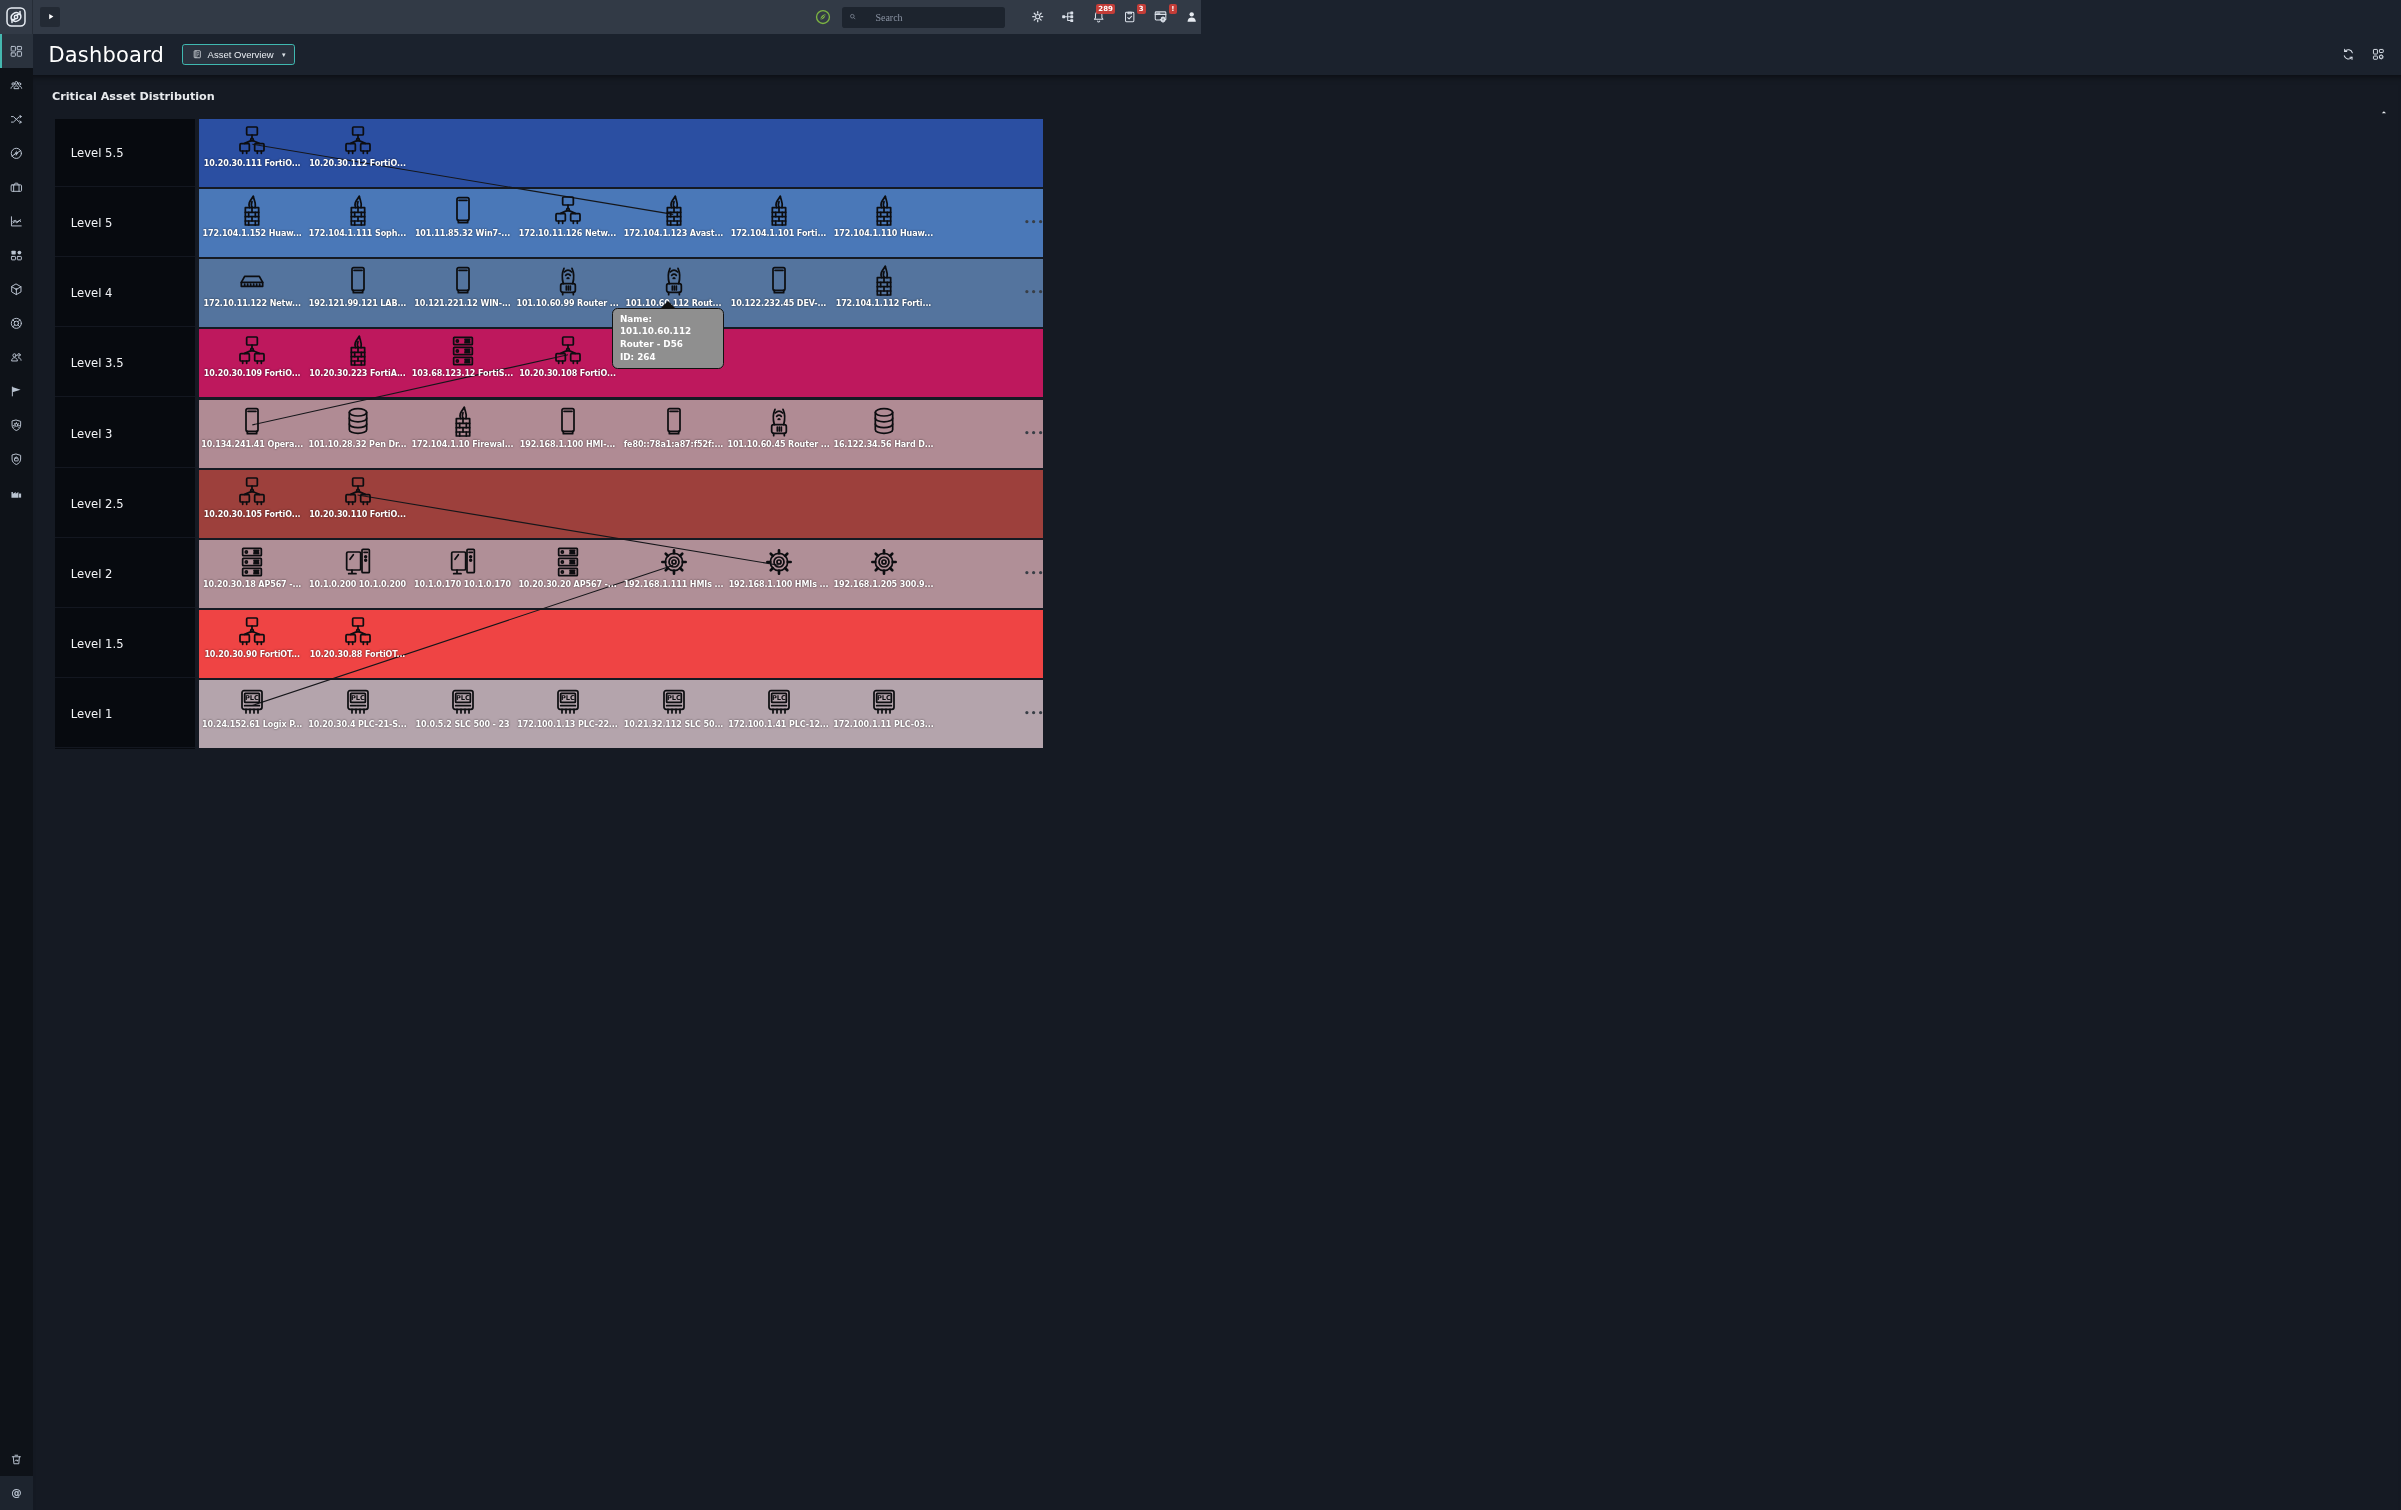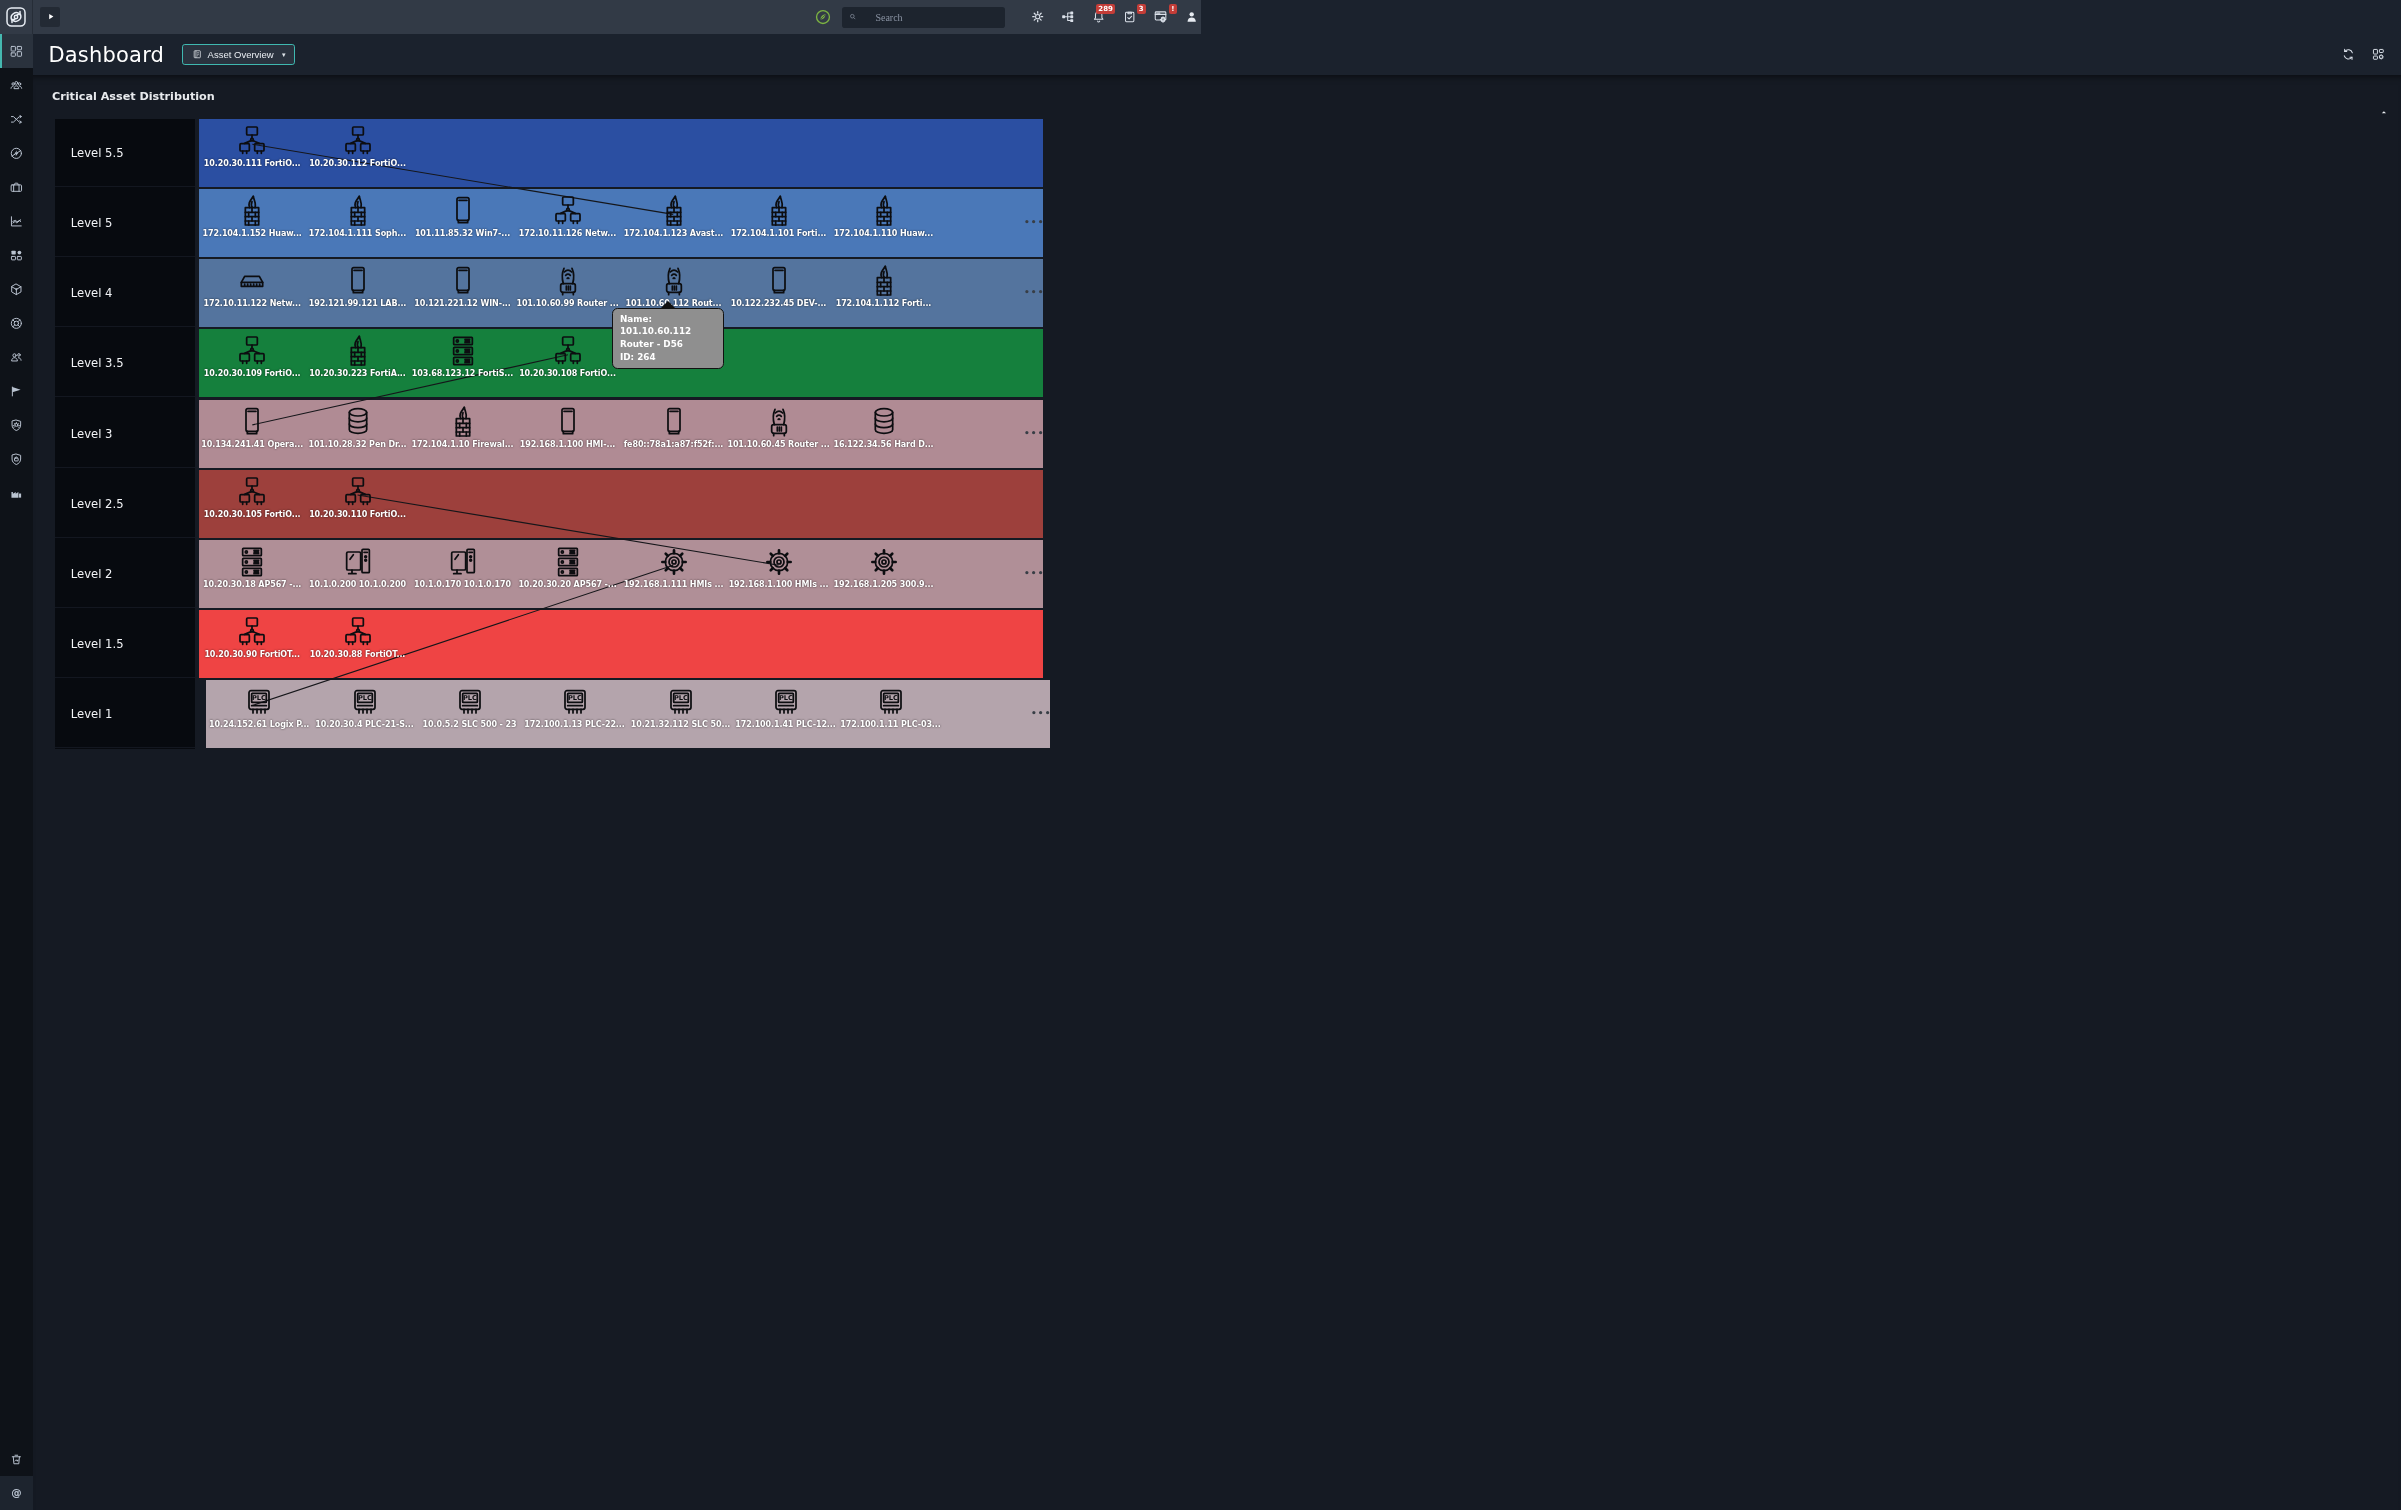--- a/index.html
+++ b/index.html
@@ -563,21 +563,21 @@
                 <line x1="19" y1="26" x2="19" y2="32.5"></line>
                 <line x1="29" y1="26" x2="29" y2="32.5"></line>
                 <line x1="24" y1="32.5" x2="24" y2="39"></line>
                 <line x1="19" y1="39" x2="19" y2="45"></line>
                 <line x1="29" y1="39" x2="29" y2="45"></line>
               </svg></div>
             <div class="dev-label">172.104.1.112 Forti...</div>
           </div>
           <div class="more-btn">•••</div>
         </div>
-        <div class="band" style="top: 210px; background: #15803d;">
+        <div class="band" style="top: 210px; background: #be185d;">
           <div class="device" style="left: 0.7px;">
             <div class="dev-icon"><svg viewBox="0 0 48 48" fill="none" stroke="currentColor" stroke-width="2.6" stroke-linecap="round" stroke-linejoin="round">
                 <rect x="16" y="3" width="16" height="12" rx="1.5"></rect>
                 <line x1="24" y1="15" x2="24" y2="20"></line>
                 <circle cx="24" cy="22" r="2"></circle>
                 <path d="M22.5 23.5 L13 27.5 M25.5 23.5 L35 27.5"></path>
                 <rect x="6" y="28" width="14" height="11" rx="1.5"></rect>
                 <rect x="28" y="28" width="14" height="11" rx="1.5"></rect>
                 <line x1="10" y1="39" x2="10" y2="42.5"></line>
                 <line x1="16" y1="39" x2="16" y2="42.5"></line>
@@ -848,21 +848,21 @@
                 <rect x="6" y="28" width="14" height="11" rx="1.5"></rect>
                 <rect x="28" y="28" width="14" height="11" rx="1.5"></rect>
                 <line x1="10" y1="39" x2="10" y2="42.5"></line>
                 <line x1="16" y1="39" x2="16" y2="42.5"></line>
                 <line x1="32" y1="39" x2="32" y2="42.5"></line>
                 <line x1="38" y1="39" x2="38" y2="42.5"></line>
               </svg></div>
             <div class="dev-label">10.20.30.88 FortiOT...</div>
           </div>
         </div>
-        <div class="band" style="top: 561px; background: rgb(180, 164, 172); margin-left: 7px;">
+        <div class="band" style="top: 561px; background: rgb(180, 164, 172);">
           <div class="device" style="left: 0.7px;">
             <div class="dev-icon"><svg viewBox="0 0 48 48" fill="none" stroke="currentColor" stroke-width="2.6" stroke-linecap="round" stroke-linejoin="round">
                 <rect x="9" y="7" width="30" height="28" rx="3"></rect>
                 <rect x="13" y="11" width="22" height="13.5" rx="1"></rect>
                 <text x="24" y="21.5" text-anchor="middle" font-size="10" font-weight="bold" font-family="DejaVu Sans" fill="currentColor" stroke="none">PLC</text>
                 <line x1="13" y1="29.5" x2="35" y2="29.5"></line>
                 <line x1="15" y1="35" x2="15" y2="40.5"></line>
                 <line x1="21" y1="35" x2="21" y2="40.5"></line>
                 <line x1="27" y1="35" x2="27" y2="40.5"></line>
                 <line x1="33" y1="35" x2="33" y2="40.5"></line>

